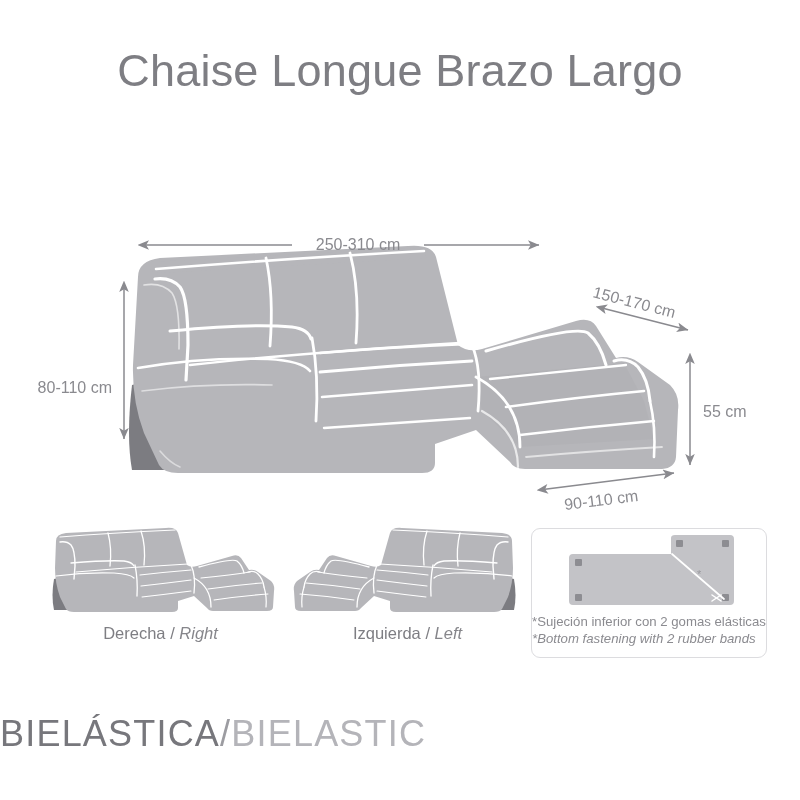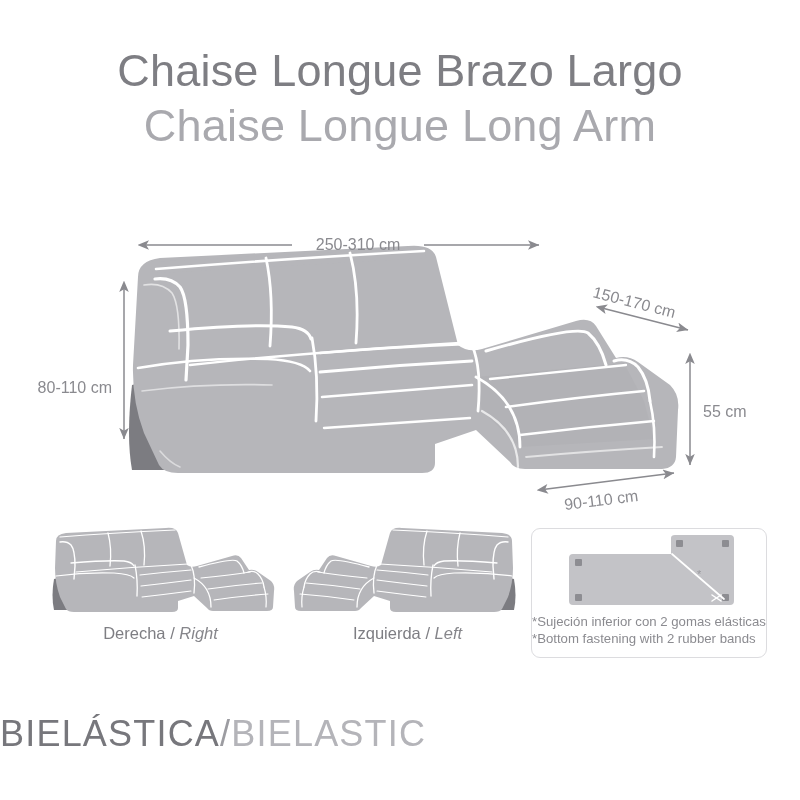--- a/index.html
+++ b/index.html
@@ -110,37 +110,37 @@
     color: #8b8b90;
   }
   .fasten-note-1 {
     font-size: 13.2px;
     line-height: 17px;
     white-space: nowrap;
   }
   .fasten-note-2 {
     font-size: 13.2px;
     line-height: 17px;
+    font-style: italic;
     white-space: nowrap;
   }
 
   .dim-text {
     font-size: 16px;
     fill: #8a8a8f;
     font-family: "Liberation Sans", sans-serif;
   }
 </style>
 </head>
 <body>
 
 <div id="page">
 
   <div class="title-block">
     <div class="title-es">Chaise Longue Brazo Largo</div>
-    <div class="title-en">Chaise Longue Long Arm</div>
   </div>
 
   <svg id="main-diagram" viewBox="0 0 760 290">
     <defs>
       <marker id="ar" markerWidth="9" markerHeight="9" refX="7.4" refY="3.2" orient="auto">
         <path d="M0,0 L7.6,3.2 L0,6.4 L1.9,3.2 Z" fill="#8a8a8f"></path>
       </marker>
       <marker id="al" markerWidth="9" markerHeight="9" refX="1.6" refY="3.2" orient="auto">
         <path d="M7.6,0 L0,3.2 L7.6,6.4 L5.7,3.2 Z" fill="#8a8a8f"></path>
       </marker>

